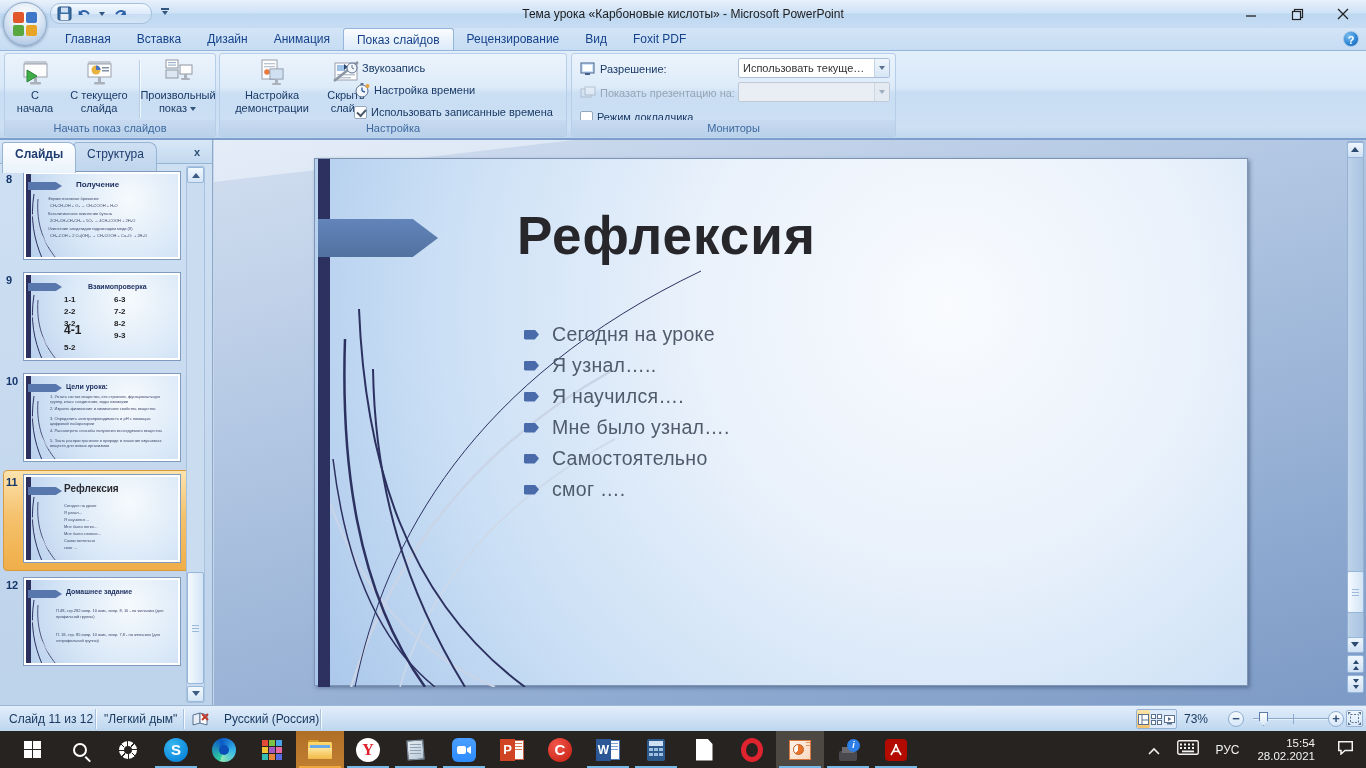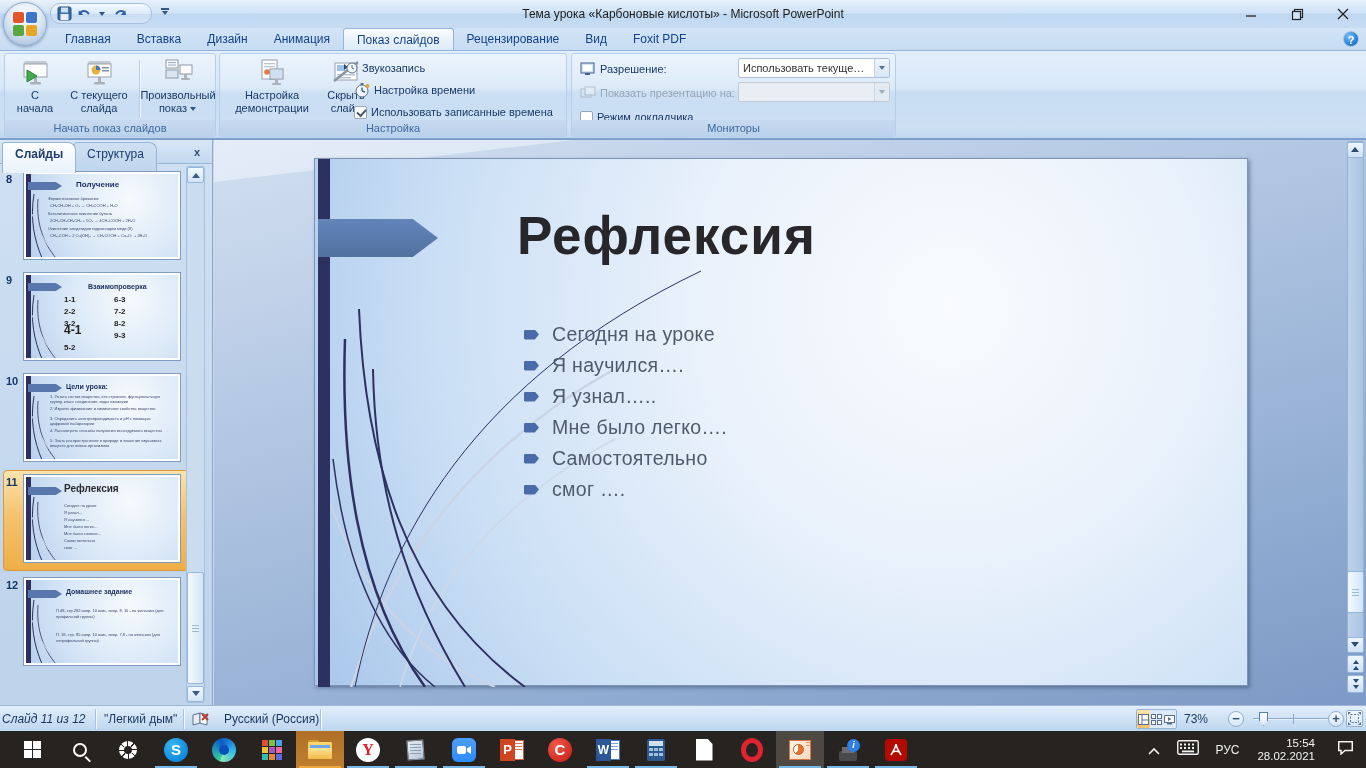--- a/index.html
+++ b/index.html
@@ -529,29 +529,29 @@
       <div class="band"></div>
       <div class="sarrow"></div>
       <div class="stitle">Рефлексия</div>
       <ul class="sbullets">
         <li>
             <span class="mk"></span>
             <span>Сегодня на уроке</span>
           </li>
         <li>
             <span class="mk"></span>
+            <span>Я узнал…..</span>
+          </li>
+        <li>
+            <span class="mk"></span>
             <span>Я научился….</span>
           </li>
         <li>
             <span class="mk"></span>
-            <span>Я узнал…..</span>
-          </li>
-        <li>
-            <span class="mk"></span>
-            <span>Мне было легко….</span>
+            <span>Мне было узнал….</span>
           </li>
         <li>
             <span class="mk"></span>
             <span>Самостоятельно</span>
           </li>
         <li>
             <span class="mk"></span>
             <span>смог ….</span>
           </li>
       </ul>
@@ -580,21 +580,21 @@
           <span class="chev dn">
             <i></i>
             <i></i>
           </span>
         </div>
     </div>
   </div>
 </div>
 
 <div class="statusbar">
-  <span class="ssec" style="left:2px;font-style:italic;">Слайд 11 из 12</span>
+  <span class="ssec" style="left:9px;">Слайд 11 из 12</span>
   <span class="ssep" style="left:95px;"></span>
   <span class="ssec" style="left:104px;">"Легкий дым"</span>
   <span class="ssep" style="left:183px;"></span>
   <span class="ssec" style="left:191px; top:4px;">
     <svg width="20" height="17">
         <path d="M2 5 L9 3 L9 13 L2 15 Z" fill="#e8eef6" stroke="#5a7290"></path>
         <path d="M16 5 L9 3 L9 13 L16 15 Z" fill="#fdfdfd" stroke="#5a7290"></path>
         <line x1="11" y1="4" x2="17" y2="10" stroke="#c0392b" stroke-width="2"></line>
         <line x1="17" y1="4" x2="11" y2="10" stroke="#c0392b" stroke-width="2"></line>
       </svg>

